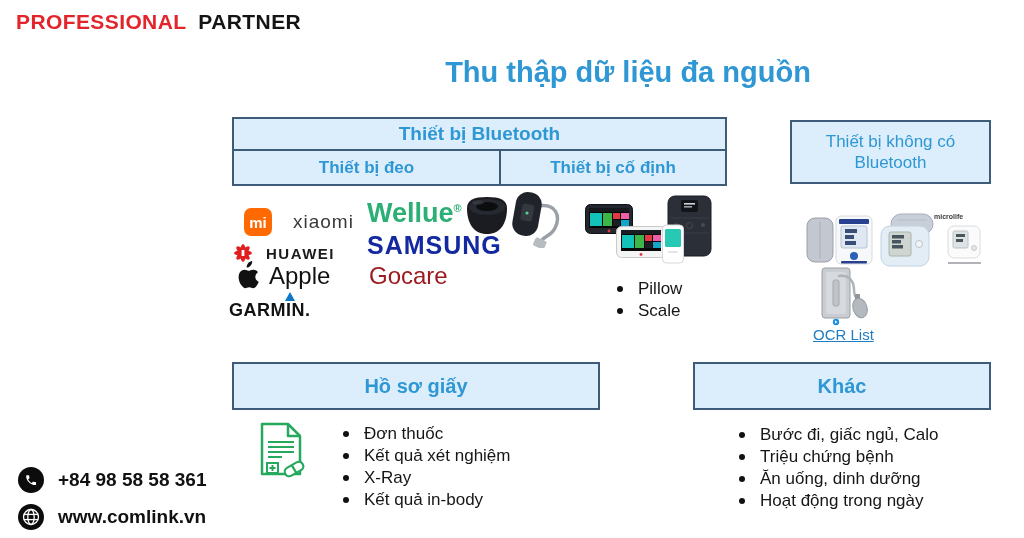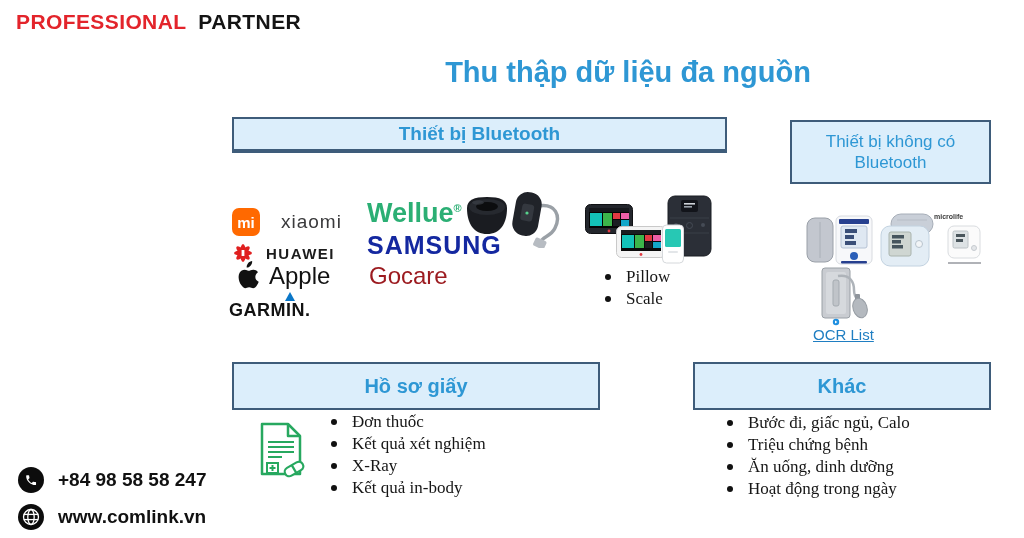--- a/index.html
+++ b/index.html
@@ -28,21 +28,21 @@
   .bt-cols{display:flex;height:33px;}
   .bt-col{width:265px;line-height:33px;text-align:center;font-size:17px;font-weight:bold;color:var(--accent-blue);}
   .bt-col.col2{flex:1;width:auto;border-left:2px solid var(--box-border);}
   
   .nbt-box{position:absolute;left:790px;top:120px;width:201px;height:64px;box-sizing:border-box;
     border:2px solid var(--box-border);background:var(--box-fill);color:var(--accent-blue);
     font-size:17px;font-weight:normal;text-align:center;display:flex;align-items:center;justify-content:center;
     padding:0 14px;line-height:1.25;}
   
   .brand-row{position:absolute;display:flex;align-items:center;gap:9px;white-space:nowrap;}
-  .row-xiaomi{left:232px;top:208px;}
+  .row-xiaomi{left:244px;top:208px;}
   .xiaomi-badge{width:28px;height:28px;border-radius:7px;background:var(--xiaomi-orange);color:#fff;
     font-size:15px;font-weight:bold;display:flex;align-items:center;justify-content:center;}
   .xiaomi-word{font-size:19px;color:#3a3a3c;letter-spacing:1px;margin-left:12px;}
   .row-huawei{left:229px;top:240px;}
   .huawei-word{font-size:15px;font-weight:bold;color:#1c1c1c;letter-spacing:1.5px;}
   .row-apple{left:234px;top:261px;}
   .apple-word{font-size:24px;color:#111;}
   .row-garmin{left:229px;top:300px;}
   .garmin-wrap{position:relative;display:inline-block;}
   .garmin-word{font-size:18px;font-weight:bold;color:#121212;letter-spacing:.5px;}
@@ -52,21 +52,21 @@
   .wellue{position:absolute;left:367px;top:198px;font-size:27px;font-weight:bold;color:var(--wellue-green);}
   .wellue sup{font-size:11px;}
   .samsung{position:absolute;left:367px;top:231px;font-size:25px;font-weight:bold;color:var(--samsung-blue);letter-spacing:1px;}
   .gocare{position:absolute;left:369px;top:262px;font-size:24px;font-weight:normal;color:var(--gocare-red);}
   
   .svg-abs{position:absolute;}
   .microlife{position:absolute;left:934px;top:213px;font-size:7px;font-weight:bold;color:#3a3a3a;}
   .ocr-link{position:absolute;left:813px;top:326px;font-size:15px;color:var(--link-blue);
     text-decoration:underline;cursor:pointer;}
   
-  .blist{position:absolute;margin:0;padding:0;list-style:none;font-family:Liberation Serif, serif;}
+  .blist{position:absolute;margin:12px;padding:0;list-style:none;}
   .blist li{position:relative;padding-left:28px;font-size:17px;color:#161616;line-height:22px;white-space:nowrap;}
   .blist li::before{content:"";position:absolute;left:7px;top:8px;width:6px;height:6px;border-radius:50%;background:#111;}
   .fixed-list{left:598px;top:266px;}
   .paper-list{left:324px;top:411px;}
   .other-list{left:720px;top:412px;}
   
   .cat-box{position:absolute;height:48px;box-sizing:border-box;border:2px solid var(--box-border);
     background:var(--box-fill);color:var(--accent-blue);font-size:20px;font-weight:bold;
     display:flex;align-items:center;justify-content:center;}
   .paper-box{left:232px;top:362px;width:368px;}
@@ -83,20 +83,24 @@
 
   <div class="logo">
     <span class="red">PROFESSIONAL</span>
     <span class="black">PARTNER</span>
   </div>
 
   <h1 class="title">Thu thập dữ liệu đa nguồn</h1>
 
   <div class="bt-table">
     <div class="bt-head">Thiết bị Bluetooth</div>
+    <div class="bt-cols">
+      <div class="bt-col">Thiết bị đeo</div>
+      <div class="bt-col col2">Thiết bị cố định</div>
+    </div>
   </div>
 
   <div class="nbt-box">Thiết bị không có Bluetooth</div>
 
   <div class="brand-row row-xiaomi">
     <span class="xiaomi-badge">mi</span>
     <span class="xiaomi-word">xiaomi</span>
   </div>
 
   <div class="brand-row row-huawei">
@@ -268,21 +272,21 @@
     <li>Hoạt động trong ngày</li>
   </ul>
 
   <div class="contact contact-phone">
     <svg width="26" height="26" viewBox="0 0 26 26">
       <circle cx="13" cy="13" r="13" fill="#0c0c0c"></circle>
       <g transform="translate(6.5,6.5) scale(0.55)">
         <path fill="#ffffff" d="M6.62 10.79c1.44 2.83 3.76 5.14 6.59 6.59l2.2-2.2c.27-.27.67-.36 1.02-.24 1.12.37 2.33.57 3.57.57.55 0 1 .45 1 1V20c0 .55-.45 1-1 1-9.39 0-17-7.61-17-17 0-.55.45-1 1-1h3.5c.55 0 1 .45 1 1 0 1.25.2 2.45.57 3.57.11.35.03.74-.25 1.02l-2.2 2.2z"></path>
       </g>
     </svg>
-    <span>+84 98 58 58 247</span>
+    <span>+84 98 58 58 361</span>
   </div>
 
   <div class="contact contact-web">
     <svg width="26" height="26" viewBox="0 0 26 26">
       <circle cx="13" cy="13" r="13" fill="#0c0c0c"></circle>
       <circle cx="13" cy="13" r="7.5" fill="none" stroke="#ffffff" stroke-width="1.3"></circle>
       <ellipse cx="13" cy="13" rx="3.2" ry="7.5" fill="none" stroke="#ffffff" stroke-width="1.3"></ellipse>
       <line x1="5.8" y1="10.4" x2="20.2" y2="10.4" stroke="#ffffff" stroke-width="1.3"></line>
       <line x1="5.8" y1="15.6" x2="20.2" y2="15.6" stroke="#ffffff" stroke-width="1.3"></line>
     </svg>

